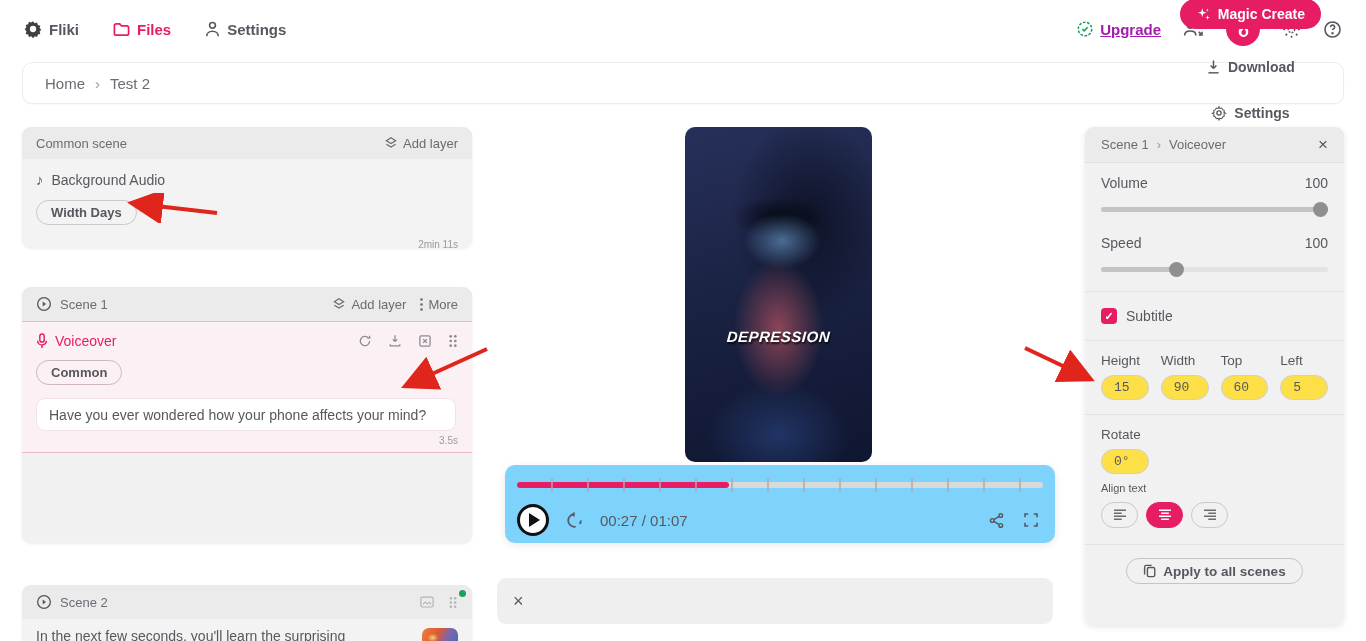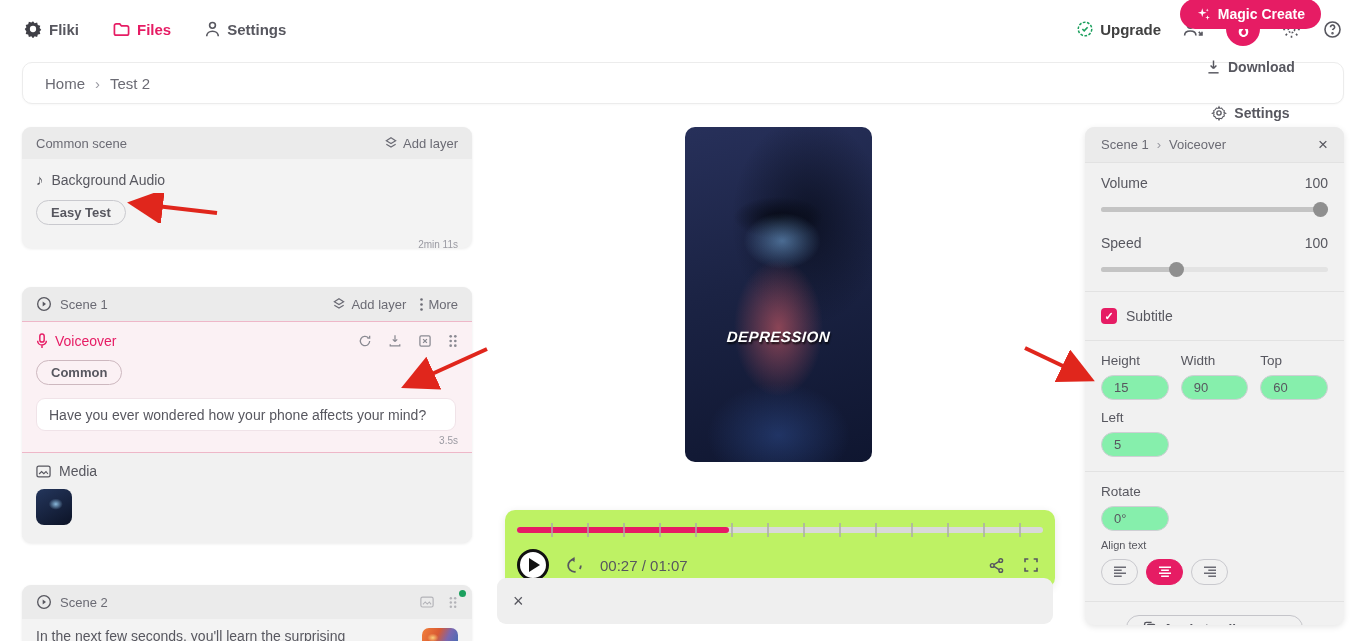--- a/index.html
+++ b/index.html
@@ -10,21 +10,21 @@
     color:#57575f;
     position:relative;
   }
 
   
   .navbar { position:absolute; top:0; left:0; width:1366px; height:58px; background:#fff; display:flex; align-items:center; padding:0 24px; }
   .nav-item { display:flex; align-items:center; gap:7px; font-size:15px; font-weight:700; color:#57575f; cursor:pointer; }
   .nav-item + .nav-item { margin-left:34px; }
   .nav-item.pink { color:#e61c64; }
   .nav-right { margin-left:auto; display:flex; align-items:center; gap:22px; }
-  .upgrade { color:#404040; font-weight:700; font-size:15px; display:flex; align-items:center; gap:6px; }
+  .upgrade { color:#a21caf; font-weight:700; font-size:15px; display:flex; align-items:center; gap:6px;text-decoration:underline; }
   .flame-circle { width:34px; height:34px; border-radius:50%; background:#e61c64; display:flex; align-items:center; justify-content:center; }
   .icon-btn { display:flex; align-items:center; justify-content:center; color:#6b6b74; }
 
   
   .topbar { position:absolute; top:62px; left:22px; width:1322px; height:42px; background:#fff; border:1px solid #ececec; border-radius:10px; display:flex; align-items:center; padding:0 22px; box-shadow:0 1px 2px rgba(0,0,0,.03); }
   .crumbs { display:flex; align-items:center; gap:10px; font-size:15px; color:#6b6b74; }
   .crumb-sep { color:#9a9aa2; font-size:15px; }
   .topbar-actions { margin-left:auto; display:flex; align-items:center; gap:30px;flex-direction:column; }
   .magic-btn { background:#e61c64; color:#fff; border:none; border-radius:18px; height:30px; padding:0 16px; font-size:14px; font-weight:700; display:flex; align-items:center; gap:7px; cursor:pointer; font-family:inherit; }
   .top-action { display:flex; align-items:center; gap:7px; font-size:14px; font-weight:700; color:#57575f; cursor:pointer; }
@@ -71,21 +71,21 @@
         radial-gradient(55px 40px at 52% 34%, rgba(120,175,225,.55), transparent 70%),
         radial-gradient(60px 28px at 50% 27%, rgba(5,8,18,.9), transparent 75%),
         radial-gradient(62px 95px at 50% 60%, rgba(168,78,92,.8), transparent 72%),
         radial-gradient(95px 70px at 50% 92%, rgba(45,75,140,.55), transparent 75%),
         radial-gradient(110px 150px at 66% 28%, rgba(8,12,26,.75), transparent 70%),
         linear-gradient(165deg,#27305a 0%,#1b2344 45%,#0f1630 100%);
       cursor:pointer; }
   .preview-caption { position:absolute; left:0; right:0; top:60%; text-align:center; color:#fff; font-style:italic; font-weight:800; font-size:15px; letter-spacing:.5px; text-shadow:1px 2px 2px rgba(0,0,0,.8); transform:skewX(-4deg); }
 
   
-  .player { position:absolute; left:505px; top:510px; width:550px; height:78px; background:#bef264; border-radius:10px; box-shadow:0 2px 8px rgba(0,0,0,.09); padding:13px 12px 0; }
+  .player { position:absolute; left:505px; top:465px; width:550px; height:78px; background:#7dd3fc; border-radius:10px; box-shadow:0 2px 8px rgba(0,0,0,.09); padding:13px 12px 0; }
   .timeline { position:relative; height:14px; cursor:pointer; }
   .tl-track { position:absolute; left:0; right:0; top:4px; height:6px; border-radius:3px; background:#d9d9d9; }
   .tl-fill { position:absolute; left:0; top:4px; height:6px; border-radius:3px; background:#e61c64; }
   .tl-ticks { position:absolute; left:0; right:0; top:0; height:14px;
       background:repeating-linear-gradient(90deg, transparent 0 34px, #ababab 34px 36px); opacity:.75; }
   .player-controls { display:flex; align-items:center; margin-top:12px; gap:16px; }
   .play-btn { width:32px; height:32px; border-radius:50%; border:3px solid #111; display:flex; align-items:center; justify-content:center; cursor:pointer; background:#fff; }
   .play-tri { width:0; height:0; border-left:11px solid #111; border-top:7px solid transparent; border-bottom:7px solid transparent; margin-left:3px; }
   .time-text { font-size:15px; color:#57575f; }
   .player-right { margin-left:auto; display:flex; align-items:center; gap:18px; color:#6b6b74; padding-right:4px; }
@@ -103,23 +103,23 @@
   .insp-section { padding:12px 16px; }
   .insp-row { display:flex; align-items:center; justify-content:space-between; font-size:14px; color:#57575f; }
   .slider { position:relative; height:16px; margin-top:10px; cursor:pointer; }
   .slider .track { position:absolute; top:6px; left:0; right:0; height:5px; border-radius:3px; background:#e3e3e3; }
   .slider .fill { position:absolute; top:6px; left:0; height:5px; border-radius:3px; background:#c4c4c4; }
   .slider .handle { position:absolute; top:1px; width:15px; height:15px; border-radius:50%; background:#8f8f8f; }
   .divider { border-top:1px solid #e2e2e2; margin:2px 0; }
   .check-row { display:flex; align-items:center; gap:9px; padding:14px 16px; }
   .checkbox { width:16px; height:16px; border-radius:4px; background:#e61c64; color:#fff; font-size:11px; display:flex; align-items:center; justify-content:center; cursor:pointer; font-weight:700; }
   .check-label { font-size:14px; color:#57575f; }
-  .fields-grid { display:grid; grid-template-columns:1fr 1fr 1fr; column-gap:12px; row-gap:10px; padding:10px 16px 12px; }
+  .fields-grid { display:grid; grid-template-columns:1fr 1fr 1fr 1fr; column-gap:12px; row-gap:10px; padding:10px 16px 12px; }
   .field label { display:block; font-size:13.5px; color:#57575f; margin-bottom:7px; }
-  .field input { width:100%; height:25px; border:1px solid #cfcfd4; border-radius:13px; background:#86efac; font-size:13px; color:#57575f; padding:0 12px; font-family:Liberation Sans, sans-serif; }
+  .field input { width:100%; height:25px; border:1px solid #cfcfd4; border-radius:13px; background:#fde047; font-size:13px; color:#57575f; padding:0 12px; font-family:Liberation Mono, monospace; }
   .align-label { font-size:11px; color:#57575f; padding:2px 16px 8px; }
   .align-row { display:flex; gap:8px; padding:0 16px 16px; }
   .align-btn { width:37px; height:26px; border-radius:13px; border:1px solid #c9c9ce; background:transparent; display:flex; align-items:center; justify-content:center; cursor:pointer; color:#6b6b74; }
   .align-btn.active { background:#e61c64; border-color:#e61c64; color:#fff; }
   .insp-footer { border-top:1px solid #e2e2e2; padding:13px 16px; display:flex; justify-content:center; }
   .apply-btn { border:1px solid #c4c4c9; border-radius:14px; background:transparent; height:26px; padding:0 16px; font-size:13.5px; font-weight:700; color:#57575f; display:flex; align-items:center; gap:7px; cursor:pointer; font-family:inherit; }
 
   .arrow-svg { position:absolute; pointer-events:none; }
   svg { display:block; }
 </style>
@@ -262,21 +262,21 @@
         </span>
         <span>Add layer</span>
       </span>
     </span>
   </div>
   <div class="common-body">
     <div class="layer-title">
       <span style="font-size:15px;">♪</span>
       <span>Background Audio</span>
     </div>
-    <span class="chip">Easy Test</span>
+    <span class="chip">Width Days</span>
     <div class="dur">2min 11s</div>
   </div>
 </div>
 
 <div class="card scene1-card" style="height:256px;">
   <div class="scene1-header">
     <span style="display:flex;align-items:center;gap:8px;">
       <span>
         <svg width="16" height="16" viewBox="0 0 24 24" fill="none" stroke="#57575f" stroke-width="2">
             <circle cx="12" cy="12" r="9.5"></circle>
@@ -348,32 +348,20 @@
               <circle cx="9" cy="15" r="1.7"></circle>
             </svg>
         </span>
       </span>
     </div>
     <span class="voice-chip">Common</span>
     <input class="vo-input" value="Have you ever wondered how your phone affects your mind?" style="">
     <div class="vo-dur">3.5s</div>
   </div>
 
-  <div class="media-block">
-    <div class="layer-title">
-      <span>
-        <svg width="15" height="13" viewBox="0 0 24 20" fill="none" stroke="#57575f" stroke-width="2">
-            <rect x="1.5" y="1.5" width="21" height="17" rx="3"></rect>
-            <path d="M5 14l4-4 3.5 3.5L16 10l3 4" stroke-width="1.8"></path>
-          </svg>
-      </span>
-      <span>Media</span>
-    </div>
-    <div class="media-thumb"></div>
-  </div>
 </div>
 
 <div class="card scene2-card">
   <div class="scene2-header">
     <span style="display:flex;align-items:center;gap:8px;">
       <span>
         <svg width="16" height="16" viewBox="0 0 24 24" fill="none" stroke="#57575f" stroke-width="2">
             <circle cx="12" cy="12" r="9.5"></circle>
             <path d="M10 8.2l5 3.8-5 3.8z" fill="#57575f" stroke="none"></path>
           </svg>

